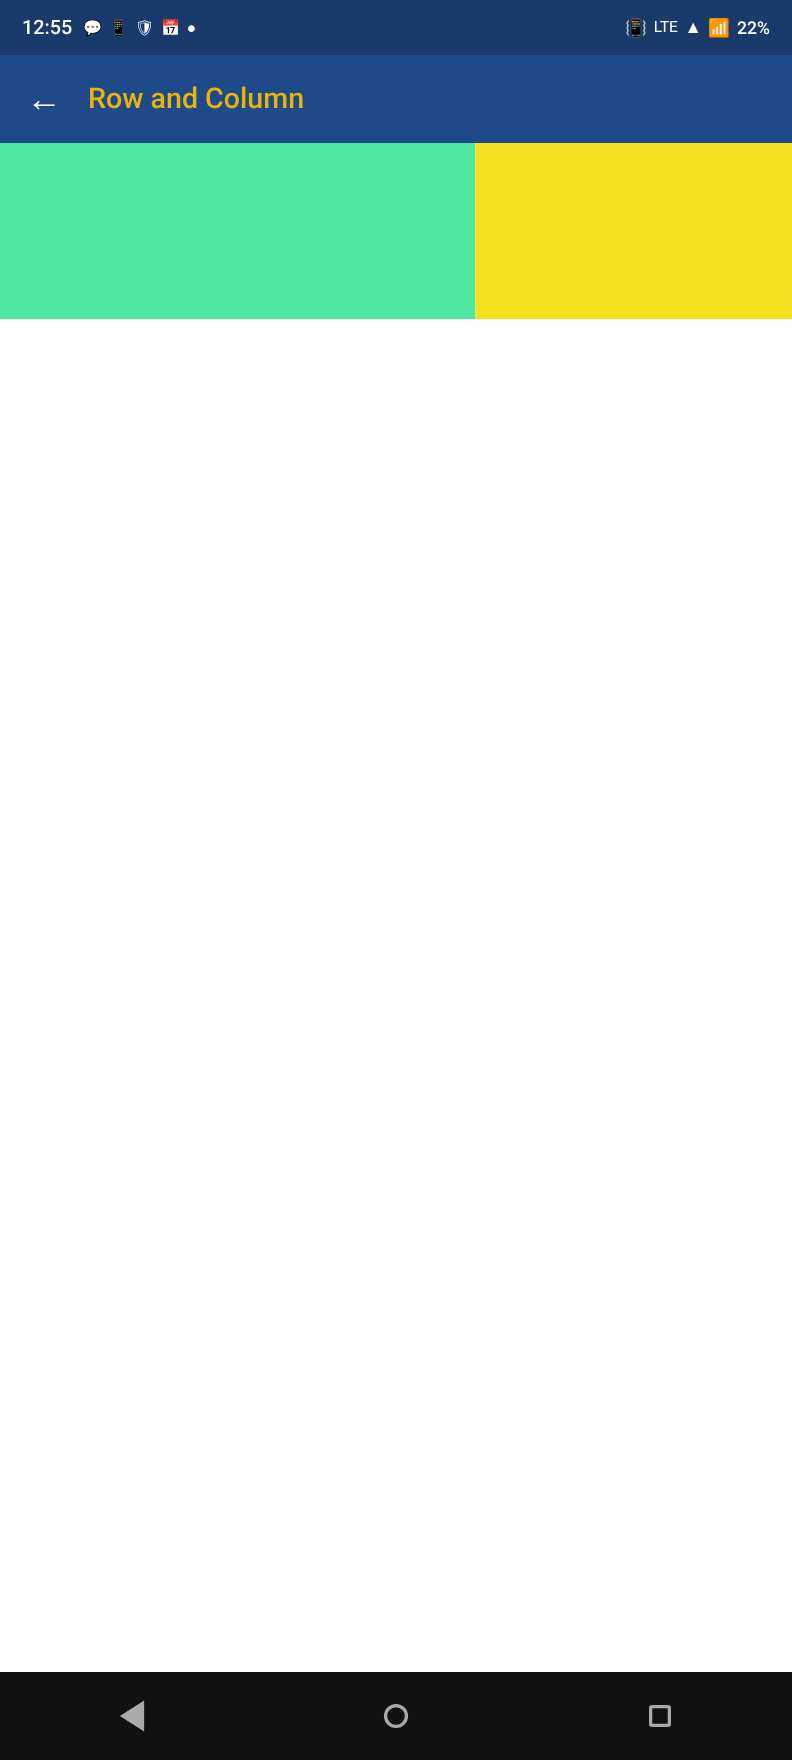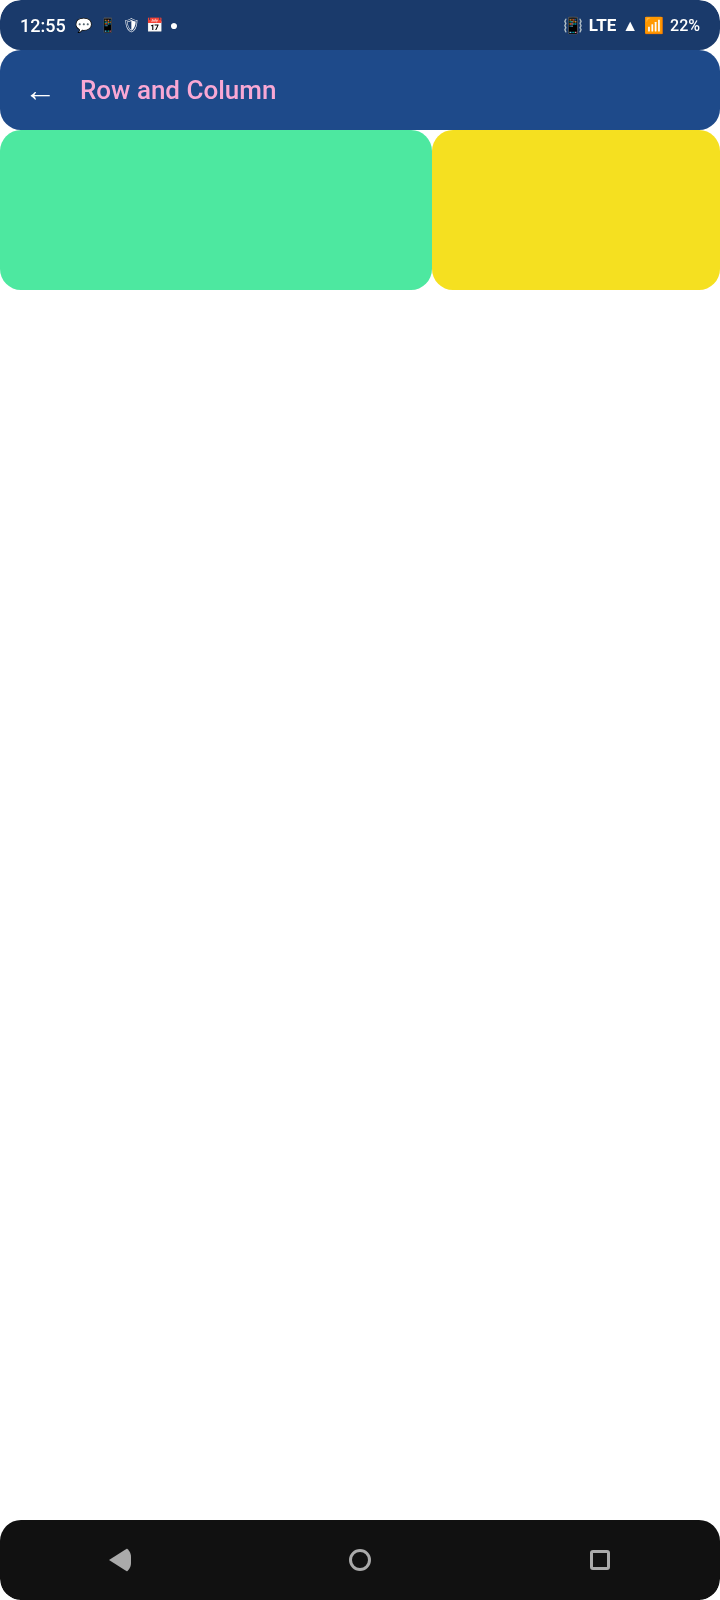--- a/index.html
+++ b/index.html
@@ -1,16 +1,16 @@
 <!DOCTYPE html>
 <html><head>
   <meta charset="utf-8">
   <meta name="viewport" content="width=720px">
   <style>
-    * { margin: 0; padding: 0; box-sizing: border-box; border-radius: 21px; }
+    * { margin: 0; padding: 0; box-sizing: border-box; }
 
     body {
       width: 720px;
       min-height: 1600px;
       background: #ffffff;
       font-family: 'Roboto', Arial, sans-serif;
       display: flex;
       flex-direction: column;
     }
 
@@ -77,21 +77,21 @@
       font-size: 28px;
       cursor: pointer;
       display: flex;
       align-items: center;
       justify-content: center;
       width: 40px;
       height: 40px;
     }
 
     .app-bar-title {
-      color: #f9a8d4;
+      color: #eab308;
       font-size: 26px;
       font-weight: 500;
     }
 
     
     .content-area {
       flex: 1;
       display: flex;
       flex-direction: column;
     }
@@ -182,21 +182,21 @@
 
       <span class="status-icon">📅</span>
 
       <span class="status-icon">●</span>
     </div>
   </div>
   <div class="status-bar-right">
 
     <span style="font-size:16px;">📳</span>
 
-    <span style="font-size:17px; font-weight:bold;">LTE</span>
+    <span style="font-size:14px; font-weight:normal;">LTE</span>
 
     <span style="font-size:16px;">▲</span>
 
     <span style="font-size:16px;">📶</span>
 
     <span class="battery-text">22%</span>
   </div>
 </div>
 
 <div class="app-bar">

